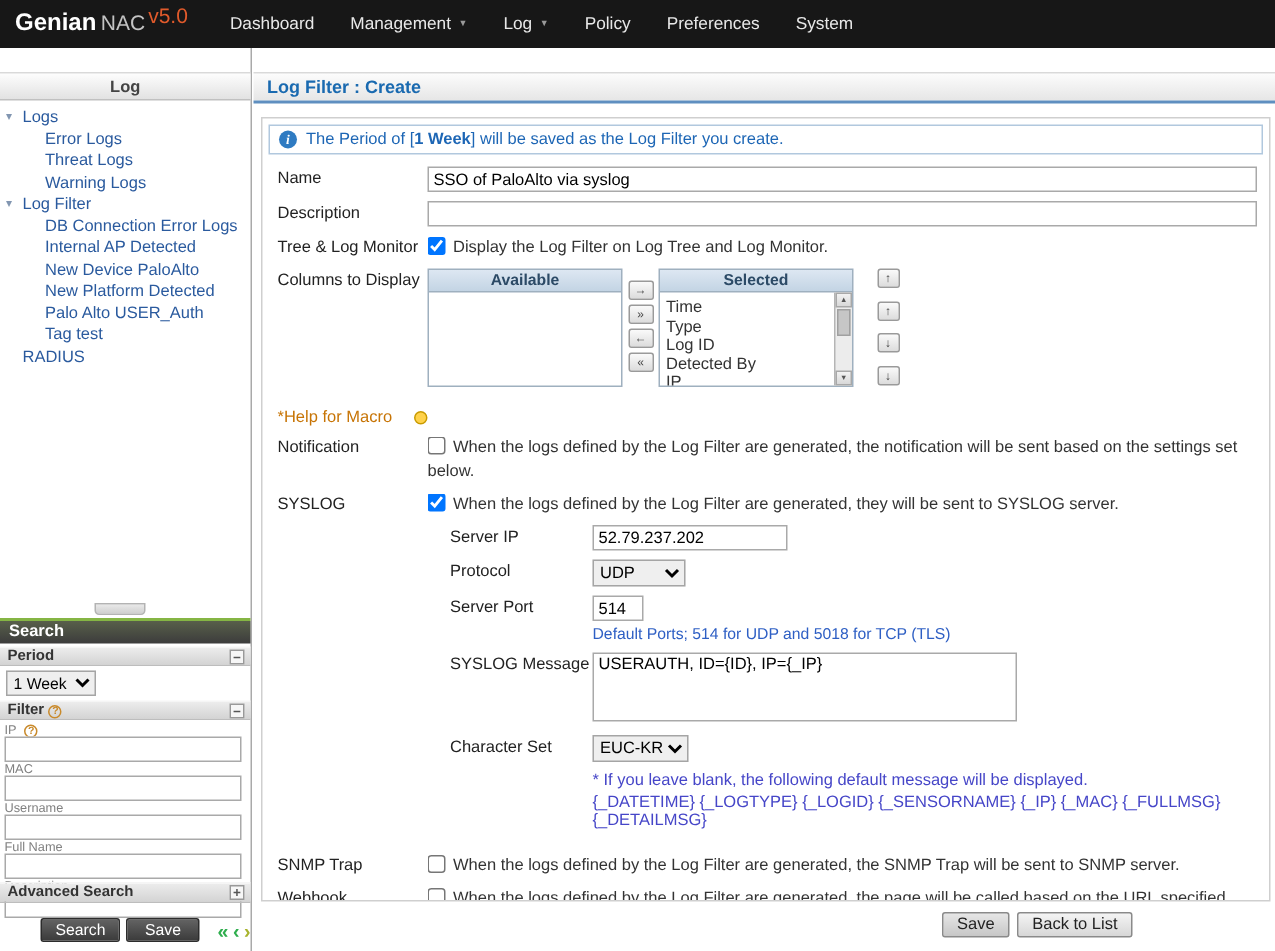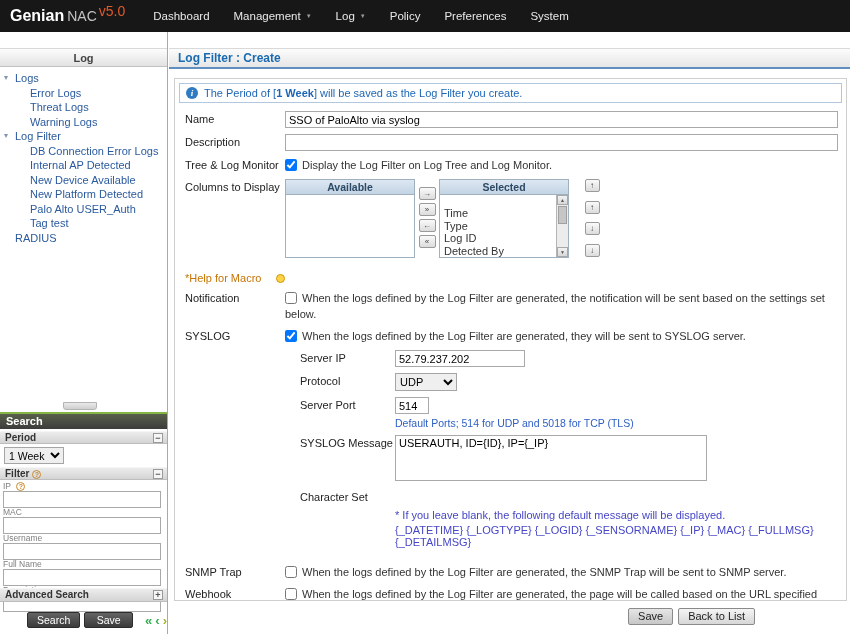--- a/index.html
+++ b/index.html
@@ -95,21 +95,21 @@
   .chk { width:12px; height:12px; margin:0 5px 0 0; vertical-align:-2px; }
   .chktext { color:#333; line-height:16px; }
 
   
   .cols { display:flex; align-items:flex-start; }
   .listbox { width:130px; border:1px solid #9fb0bf; background:#fff; }
   .lb-header { height:15px; background:linear-gradient(#dde7f2,#c3d4e4); text-align:center;
     font-size:10.5px; font-weight:bold; color:#2c4a66; line-height:14px;
     border-bottom:1px solid #9fb0bf; }
   .lb-body { display:flex; height:62px; }
-  .lb-items { flex:1; overflow:hidden; padding-top:12px; }
+  .lb-items { flex:1; overflow:hidden; padding-top:4px; }
   .lb-item { font-size:11px; line-height:12.5px; padding-left:4px; color:#333; cursor:pointer; }
   .lb-scroll { flex:0 0 12px; border-left:1px solid #b5b5b5; background:#ececec;
     display:flex; flex-direction:column; }
   .sbtn { height:10px; background:linear-gradient(#f2f2f2,#d8d8d8); border:1px solid #a8a8a8;
     font-size:5px; line-height:9px; text-align:center; color:#555; cursor:pointer; }
   .sthumb { flex:0 0 18px; margin:1px; background:#c6c6c6; border:1px solid #a0a0a0; cursor:pointer; }
   .sfill { flex:1; }
   .xfer { width:24px; display:flex; flex-direction:column; align-items:center; gap:3px;
     padding-top:8px; }
   .xbtn { width:17px; height:13px; background:linear-gradient(#fafafa,#dcdcdc);
@@ -120,21 +120,21 @@
   .obtn { width:15px; height:13px; background:linear-gradient(#fafafa,#dcdcdc);
     border:1px solid #9a9a9a; border-radius:2px; font-size:8px; line-height:11px;
     text-align:center; color:#444; cursor:pointer; }
 
   .help-macro { color:#c77405; cursor:pointer; display:inline-flex; align-items:center; gap:15px; }
   .bulb { display:inline-block; width:9px; height:9px; background:#ffd24a;
     border:1px solid #c99b00; border-radius:50%; }
   .hint { color:#2e5fc4; font-size:10.5px; margin-top:3px; }
   .macro-note { color:#4646c8; font-size:11px; }
   .macro-note.second { margin-top:3px; }
-  textarea.msg { width:312px; height:46px; border:1px solid #a9a9a9; font-size:11px;
+  textarea.msg { width:283px; height:46px; border:1px solid #a9a9a9; font-size:11px;
     font-family:"Liberation Sans","DejaVu Sans",sans-serif; padding:1px 3px; resize:none; }
   select.sm { height:18px; font-size:11px; border:1px solid #a5a5a5; }
   .gap-lg { margin-bottom:12px; }
   .gap-xl { margin-bottom:16px; }
 
   .footer { position:absolute; right:95px; bottom:9px; display:flex; gap:5px; }
   .fbtn { height:17px; padding:0 9px; border:1px solid #8a8a8a; border-radius:2px;
     font-size:11px; line-height:15px; color:#222; cursor:pointer;
     background:linear-gradient(#f4f4f4,#d7d7d7); }
   .fbtn.save { background:linear-gradient(#e6e6e6,#c7c7c7); }
@@ -178,21 +178,21 @@
     <div class="pane-header">Log</div>
 
     <div class="tree">
       <div class="tree-row tree-parent"><span class="tree-arrow">▾</span><span>Logs</span></div>
       <div class="tree-row tree-child">Error Logs</div>
       <div class="tree-row tree-child">Threat Logs</div>
       <div class="tree-row tree-child">Warning Logs</div>
       <div class="tree-row tree-parent"><span class="tree-arrow">▾</span><span>Log Filter</span></div>
       <div class="tree-row tree-child">DB Connection Error Logs</div>
       <div class="tree-row tree-child">Internal AP Detected</div>
-      <div class="tree-row tree-child">New Device Available</div>
+      <div class="tree-row tree-child">New Device PaloAlto</div>
       <div class="tree-row tree-child">New Platform Detected</div>
       <div class="tree-row tree-child">Palo Alto USER_Auth</div>
       <div class="tree-row tree-child">Tag test</div>
       <div class="tree-row tree-parent"><span>RADIUS</span></div>
     </div>
 
     <div class="grip"></div>
 
     <div class="search-header">Search</div>
 
@@ -356,20 +356,21 @@
           </div>
         </div>
 
         <div class="row sub">
           <div class="lbl">SYSLOG Message</div>
           <div class="ctl"><textarea class="msg" style="">USERAUTH, ID={ID}, IP={_IP}</textarea></div>
         </div>
 
         <div class="row sub">
           <div class="lbl">Character Set</div>
+          <div class="ctl"><select class="sm" style="width:64px"><option>EUC-KR</option></select></div>
         </div>
 
         <div class="row sub gap-xl">
           <div class="lbl"></div>
           <div class="ctl">
             <div class="macro-note">* If you leave blank, the following default message will be displayed.</div>
             <div class="macro-note second">{_DATETIME} {_LOGTYPE} {_LOGID} {_SENSORNAME} {_IP} {_MAC} {_FULLMSG} {_DETAILMSG}</div>
           </div>
         </div>
 

